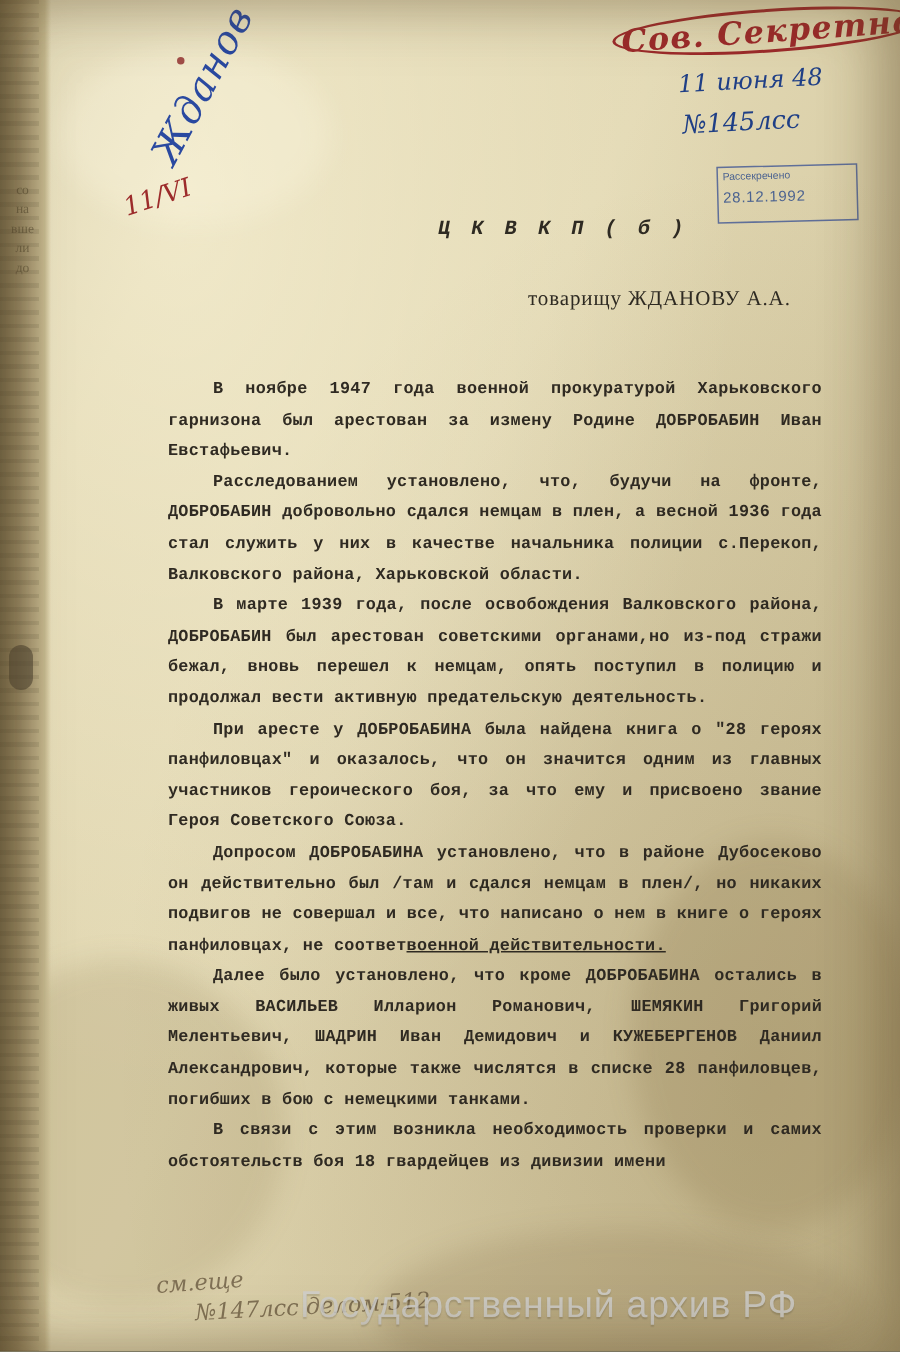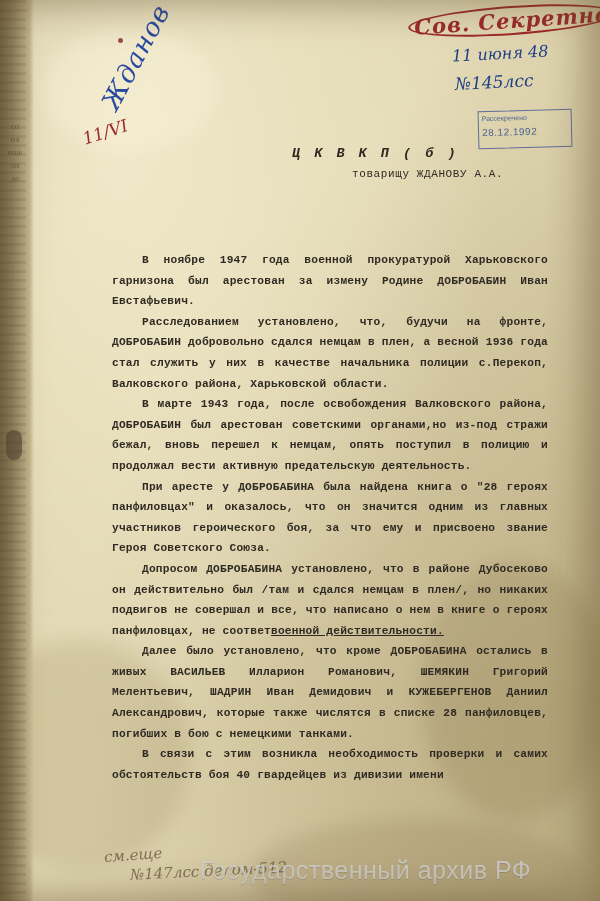--- a/index.html
+++ b/index.html
@@ -89,23 +89,23 @@
     left: 292px; top: 146px;
     font-family: "Liberation Mono", monospace;
     font-size: 13.5px;
     letter-spacing: 3px;
     color: #2e2a22;
     font-weight: 700;
     font-style: italic;
   }
   .addr-line2 {
     position: absolute;
-    left: 352px; top: 168px;
-    font-family: Liberation Mono, monospace;
-    font-size: 11px;
+    left: 352px; top: 192px;
+    font-family: Liberation Serif, serif;
+    font-size: 14px;
     letter-spacing: .6px;
     color: #2e2a22;
   }
   
   .hand {
     position: absolute;
     font-family: "DejaVu Serif", serif;
     font-style: italic;
     color: #1f3f86;
     white-space: nowrap;
@@ -239,25 +239,25 @@
   <div class="hw-dot"></div>
   <div class="hand hw-left-sign">Жданов</div>
   <div class="hand hw-left-sub">11/VI</div>
 
   <div class="addr-line1">Ц К   В К П ( б )</div>
   <div class="addr-line2">товарищу ЖДАНОВУ А.А.</div>
 
   <div class="body-text">
     <p class="para">В ноябре 1947 года военной прокуратурой Харьковского гарнизона был арестован за измену Родине ДОБРОБАБИН Иван Евстафьевич.</p>
     <p class="para">Расследованием установлено, что, будучи на фронте, ДОБРОБАБИН добровольно сдался немцам в плен, а весной 1936 года стал служить у них в качестве начальника полиции с.Перекоп, Валковского района, Харьковской области.</p>
-    <p class="para">В марте 1943 года, после освобождения Валковского района, ДОБРОБАБИН был арестован советскими органами,но из-под стражи бежал, вновь перешел к немцам, опять поступил в полицию и продолжал вести активную предательскую деятельность.</p>
+    <p class="para">В марте 1939 года, после освобождения Валковского района, ДОБРОБАБИН был арестован советскими органами,но из-под стражи бежал, вновь перешел к немцам, опять поступил в полицию и продолжал вести активную предательскую деятельность.</p>
     <p class="para">При аресте у ДОБРОБАБИНА была найдена книга о "28 героях панфиловцах" и оказалось, что он значится одним из главных участников героического боя, за что ему и присвоено звание Героя Советского Союза.</p>
     <p class="para">Допросом ДОБРОБАБИНА установлено, что в районе Дубосеково он действительно был /там и сдался немцам в плен/, но никаких подвигов не совершал и все, что написано о нем в книге о героях панфиловцах, не соответ<span class="underline">военной действительности.</span></p>
     <p class="para">Далее было установлено, что кроме ДОБРОБАБИНА остались в живых ВАСИЛЬЕВ Илларион Романович, ШЕМЯКИН Григорий Мелентьевич, ШАДРИН Иван Демидович и КУЖЕБЕРГЕНОВ Даниил Александрович, которые также числятся в списке 28 панфиловцев, погибших в бою с немецкими танками.</p>
-    <p class="para">В связи с этим возникла необходимость проверки и самих обстоятельств боя 40 гвардейцев из дивизии имени</p>
+    <p class="para">В связи с этим возникла необходимость проверки и самих обстоятельств боя 18 гвардейцев из дивизии имени</p>
   </div>
 
   <div class="hand hw-bottom">см.еще</div>
   <div class="hand hw-bottom2">№147лсс          делом-512</div>
 
   <div class="watermark">Государственный архив РФ</div>
 
   <div class="edge-dark"></div>
 </div>
 

